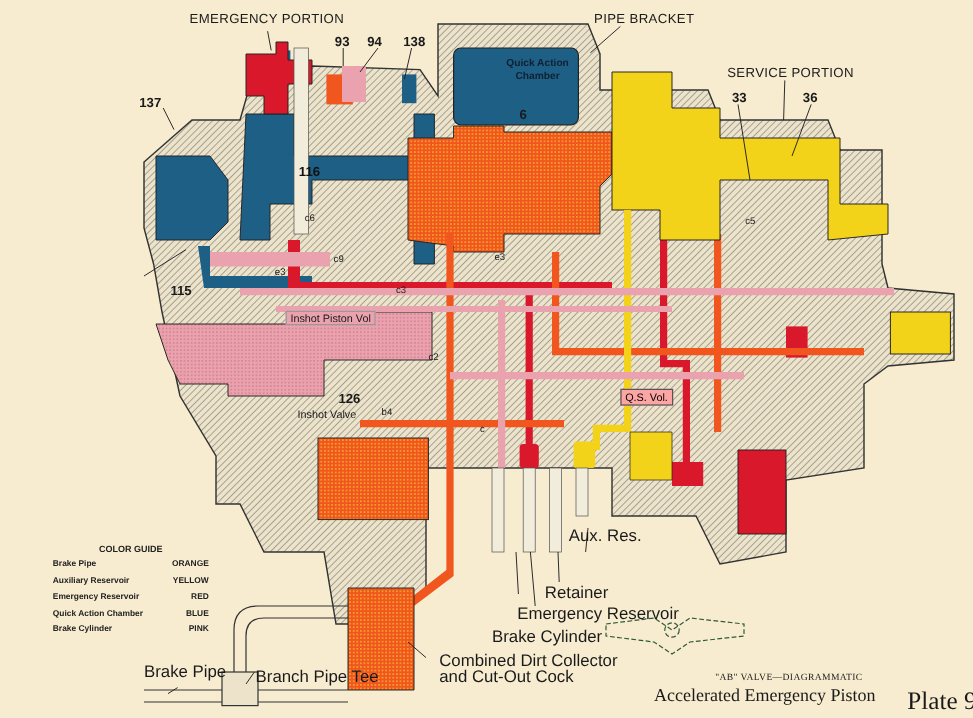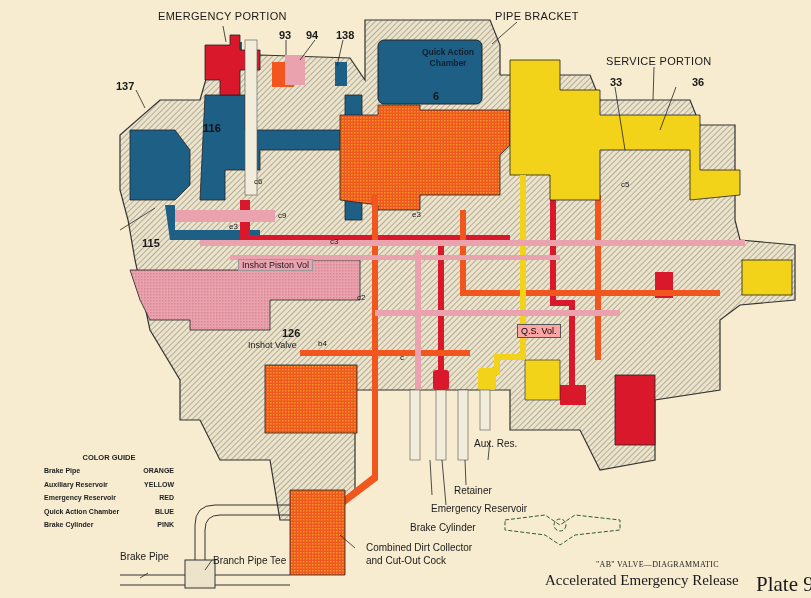--- a/index.html
+++ b/index.html
@@ -2,21 +2,21 @@
 <html><head>
 <meta charset="utf-8">
 <style>
   html, body { margin:0; padding:0; }
   body { width:811px; height:598px; background:#f7ecd0; overflow:hidden; position:relative; font-family:"Liberation Sans", sans-serif; }
   #stage { position:absolute; left:0; top:0; width:811px; height:598px; }
   .lbl { position:absolute; color:#1a1a1a; white-space:nowrap; }
   .bold { font-weight:bold; }
   .cap { font-size:11px; font-weight:normal; letter-spacing:0.3px; }
   .num { font-size:11px; font-weight:bold; }
-  .small { font-size:10px; }
+  .small { font-size:14px; }
   .tiny { font-size:8px; }
   .serif { font-family:"Liberation Serif", serif; }
   .box { position:absolute; background:#fca5a5; border:1px solid #555; font-size:9px; padding:1px 3px; }
   .guide { position:absolute; left:44px; top:453px; width:130px; font-size:7px; font-weight:bold; color:#222; }
   .guide .row { display:flex; justify-content:space-between; height:13.5px; }
   .guide .title { text-align:center; font-size:7.5px; margin-bottom:5px; }
 </style>
 </head>
 <body>
 
@@ -133,26 +133,26 @@
 </svg>
 
 <div class="lbl cap" style="left:158px;top:10px;">EMERGENCY PORTION</div>
 <div class="lbl cap" style="left:495px;top:10px;">PIPE BRACKET</div>
 <div class="lbl cap" style="left:606px;top:55px;">SERVICE PORTION</div>
 
 <div class="lbl num" style="left:279px;top:29px;">93</div>
 <div class="lbl num" style="left:306px;top:29px;">94</div>
 <div class="lbl num" style="left:336px;top:29px;">138</div>
 <div class="lbl num" style="left:116px;top:80px;">137</div>
-<div class="lbl num" style="left:203px;top:122px;color:#111;">116</div>
+<div class="lbl num" style="left:203px;top:138px;color:#111;padding-left:46px;">116</div>
 <div class="lbl num" style="left:122px;top:237px;margin-left:20px;">115</div>
 <div class="lbl num" style="left:282px;top:327px;">126</div>
 <div class="lbl num" style="left:433px;top:90px;">6</div>
 <div class="lbl num" style="left:610px;top:76px;">33</div>
-<div class="lbl num" style="left:692px;top:76px;">36</div>
+<div class="lbl num" style="left:669px;top:76px;">36</div>
 
 <div class="lbl small bold" style="left:418px;top:47px;width:60px;text-align:center;line-height:11px;color:#102030;font-size:8.5px;white-space:normal;">Quick Action Chamber</div>
 <div class="lbl" style="left:238px;top:259px;font-size:9px;background:#eaa3ae;padding:0 3px;border:1px solid #999;">Inshot Piston Vol</div>
 <div class="lbl" style="left:248px;top:340px;font-size:9px;">Inshot Valve</div>
 <div class="box" style="left:517px;top:324px;">Q.S. Vol.</div>
 
 <div class="lbl tiny" style="left:254px;top:177px;">c6</div>
 <div class="lbl tiny" style="left:278px;top:211px;">c9</div>
 <div class="lbl tiny" style="left:229px;top:222px;">e3</div>
 <div class="lbl tiny" style="left:412px;top:210px;">e3</div>
@@ -189,14 +189,14 @@
     <span>Quick Action Chamber</span>
     <span>BLUE</span>
   </div>
   <div class="row">
     <span>Brake Cylinder</span>
     <span>PINK</span>
   </div>
 </div>
 
 <div class="lbl serif" style="left:596px;top:560px;font-size:8px;letter-spacing:0.3px;">"AB" VALVE—DIAGRAMMATIC</div>
-<div class="lbl serif" style="left:545px;top:572px;font-size:15px;">Accelerated Emergency Release</div>
+<div class="lbl serif" style="left:545px;top:572px;font-size:15px;">Accelerated Emergency Piston</div>
 <div class="lbl serif" style="left:756px;top:572px;font-size:21px;">Plate 9</div>
 
 </body></html>

